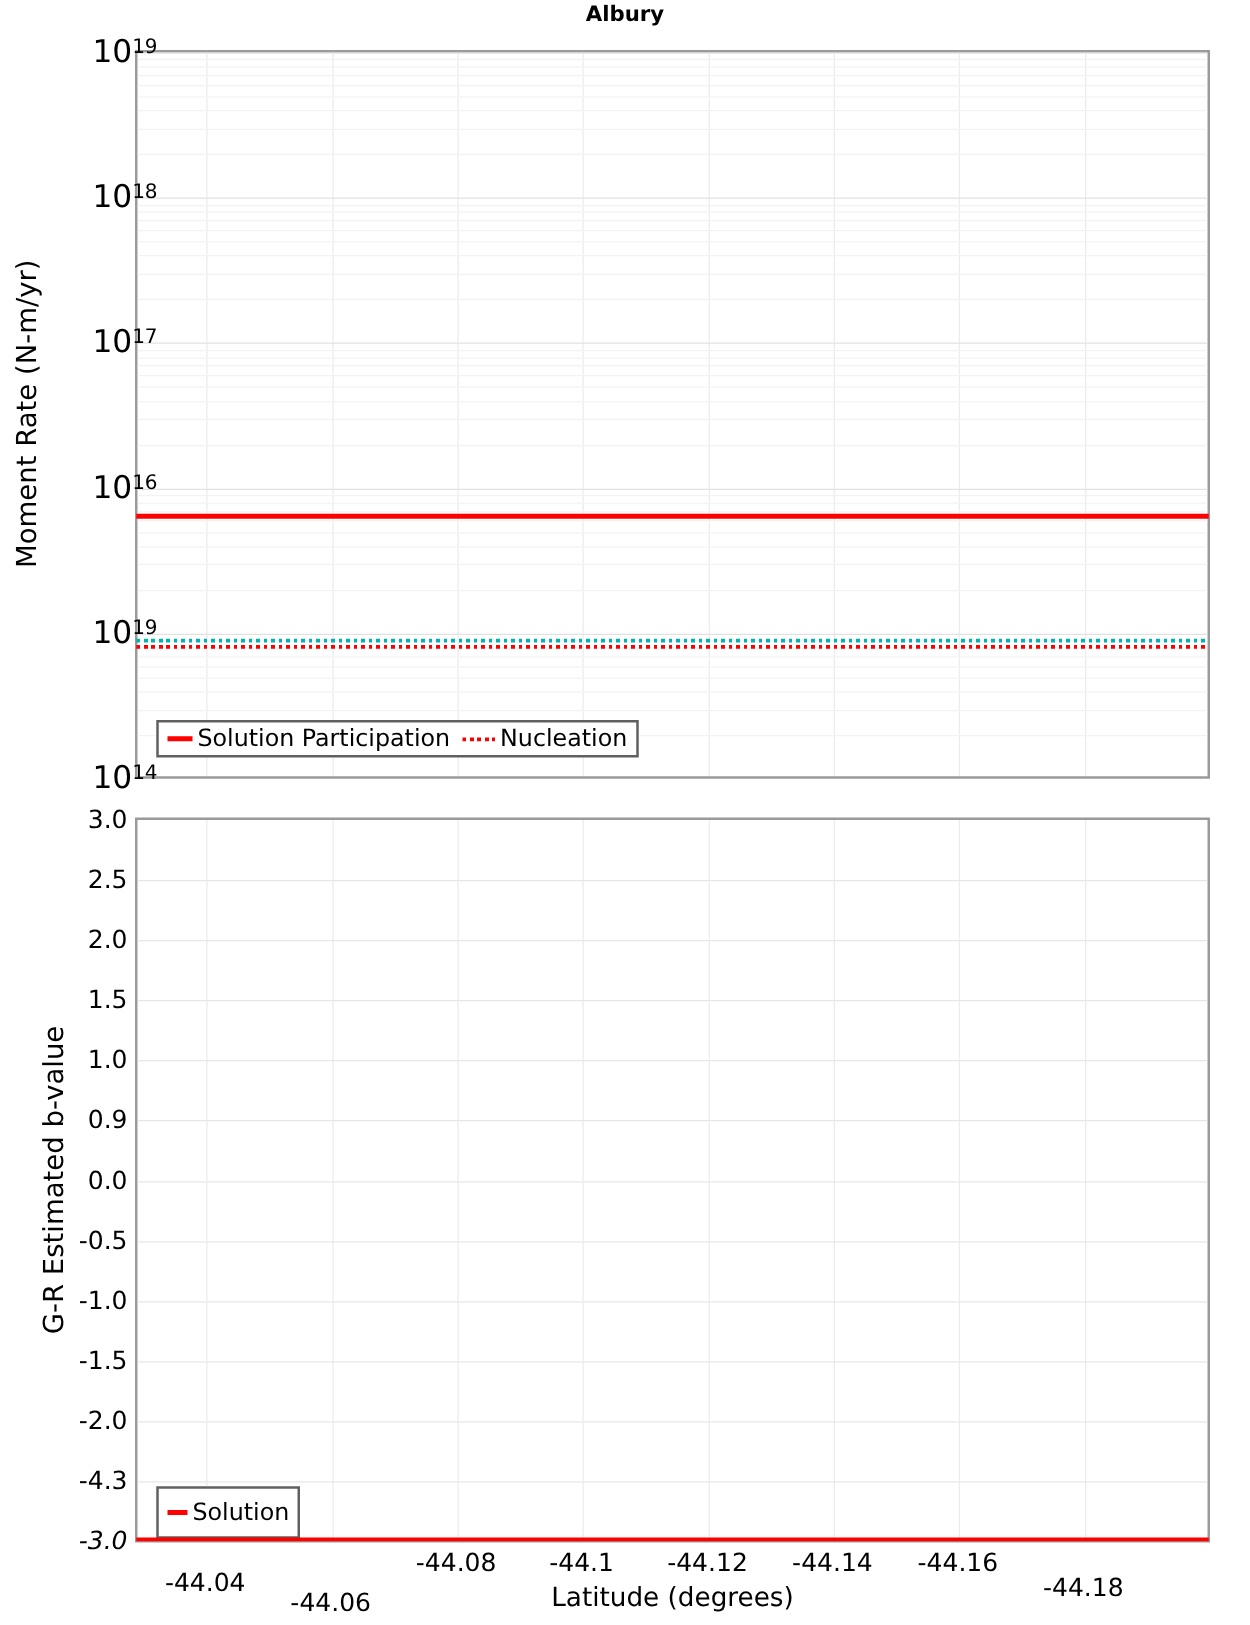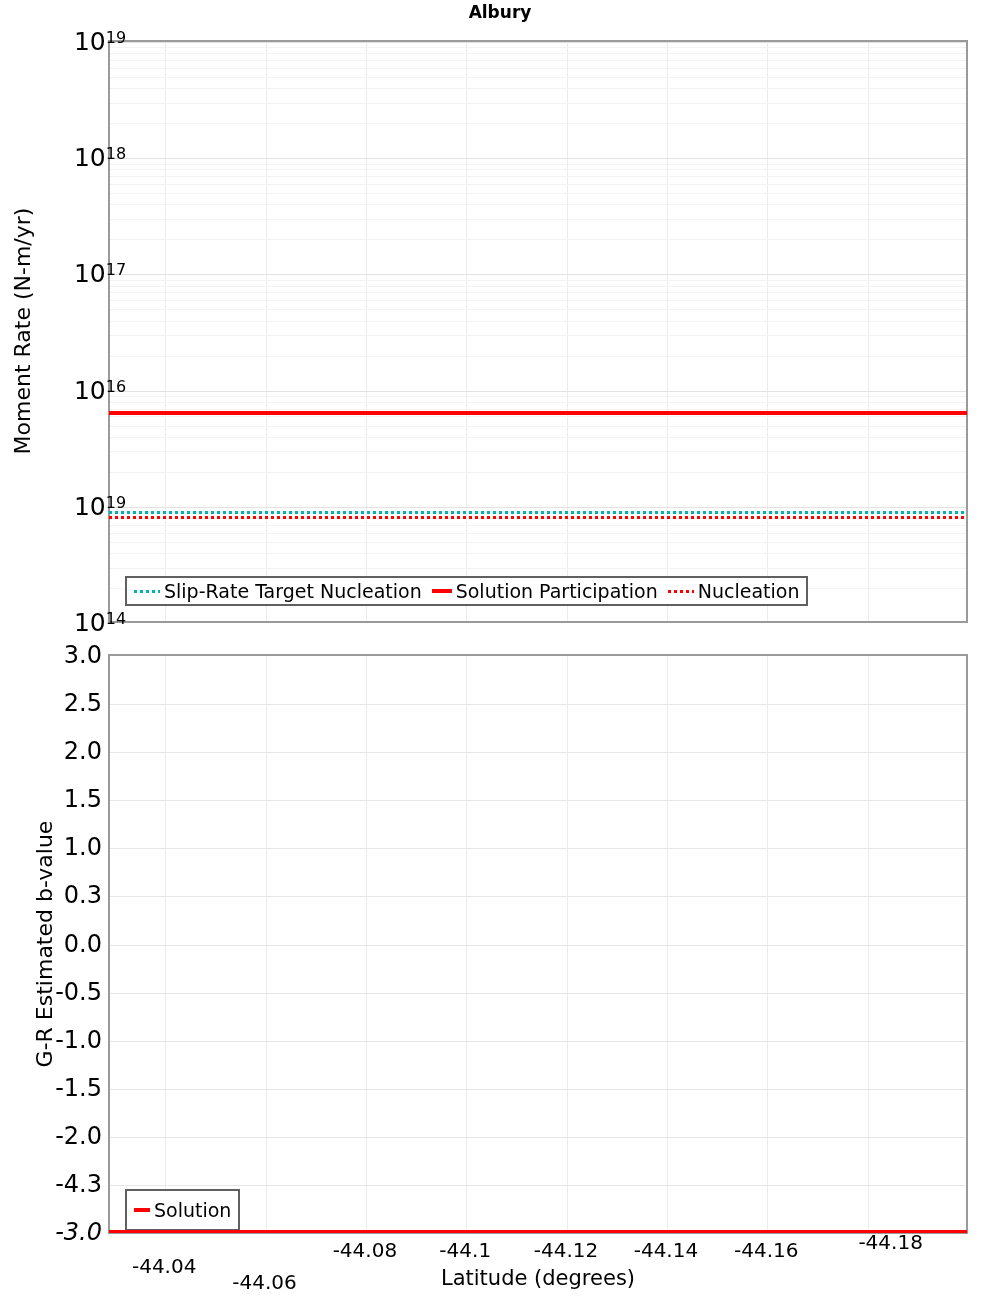--- a/index.html
+++ b/index.html
@@ -15,21 +15,21 @@
 
   .hgrid{position:absolute;left:0;width:100%;height:1px;}
   .vgrid{position:absolute;top:0;width:1px;height:100%;}
 
   .series-line{position:absolute;left:109px;width:858px;z-index:3;}
 
   .ytick-top{position:absolute;left:0;width:104px;text-align:center;transform:translateY(-50%);
     font-size:25px;line-height:1;white-space:nowrap;padding-left:48px;}
   .ytick-top sup{font-size:16px;vertical-align:7px;letter-spacing:0;}
   .ytick-bot{position:absolute;left:0;width:102px;text-align:right;transform:translateY(-50%);
-    font-size:24px;line-height:1;white-space:nowrap;}
+    font-size:20px;line-height:1;white-space:nowrap;}
   .xtick{position:absolute;transform:translateX(-50%);font-size:20px;line-height:1;white-space:nowrap;}
 
   .axis-title{position:absolute;font-size:22px;white-space:nowrap;}
   .axis-title.vert{transform:translate(-50%,-50%) rotate(-90deg);}
   #xaxis-title{left:538px;top:1266px;transform:translateX(-50%);font-size:21px;}
 
   .legend{position:absolute;display:flex;align-items:center;gap:10px;background:#fff;
     border:2px solid #606060;padding:2px 7px;font-size:19px;line-height:1.3;z-index:4;white-space:nowrap;}
   #legend-top{left:125px;top:576px;height:30px;box-sizing:border-box;}
   #legend-bottom{left:125px;top:1189px;height:42px;box-sizing:border-box;}
@@ -129,49 +129,45 @@
       <div class="ytick-top" style="top: 157.2px;"><span>10</span><sup>18</sup></div>
       <div class="ytick-top" style="top: 273.4px;"><span>10</span><sup>17</sup></div>
       <div class="ytick-top" style="top: 389.6px;"><span>10</span><sup>16</sup></div>
       <div class="ytick-top" style="top: 505.8px;"><span>10</span><sup>19</sup></div>
       <div class="ytick-top" style="top: 622px;"><span>10</span><sup>14</sup></div>
       <div class="ytick-bot" style="top: 655px;">3.0</div>
       <div class="ytick-bot" style="top: 703.083px;">2.5</div>
       <div class="ytick-bot" style="top: 751.167px;">2.0</div>
       <div class="ytick-bot" style="top: 799.25px;">1.5</div>
       <div class="ytick-bot" style="top: 847.333px;">1.0</div>
-      <div class="ytick-bot" style="top: 895.417px;">0.3</div>
+      <div class="ytick-bot" style="top: 895.417px;">0.9</div>
       <div class="ytick-bot" style="top: 943.5px;">0.0</div>
       <div class="ytick-bot" style="top: 991.583px;">-0.5</div>
       <div class="ytick-bot" style="top: 1039.67px;">-1.0</div>
       <div class="ytick-bot" style="top: 1087.75px;">-1.5</div>
       <div class="ytick-bot" style="top: 1135.83px;">-2.0</div>
       <div class="ytick-bot" style="top: 1183.92px;">-4.3</div>
       <div class="ytick-bot" style="top: 1232px; font-style: italic;">-3.0</div>
       <div class="xtick" style="left: 164.193px; top: 1240px; margin-top: 16px;">-44.04</div>
       <div class="xtick" style="left: 264.544px; top: 1272px;">-44.06</div>
       <div class="xtick" style="left: 364.895px; top: 1240px;">-44.08</div>
       <div class="xtick" style="left: 465.246px; top: 1240px;">-44.1</div>
       <div class="xtick" style="left: 566px; top: 1240px;">-44.12</div>
       <div class="xtick" style="left: 665.947px; top: 1240px;">-44.14</div>
       <div class="xtick" style="left: 766.298px; top: 1240px;">-44.16</div>
-      <div class="xtick" style="left: 866.649px; top: 1232px; margin-left: 24px;">-44.18</div>
+      <div class="xtick" style="left: 866.649px; top: 1260px;">-44.18</div>
     </div>
   <div id="line-layer">
       <div class="series-line" style="top: 511.328px; height: 3px; background: repeating-linear-gradient(90deg, rgb(0, 178, 178) 0px, rgb(0, 178, 178) 3px, transparent 3px, transparent 6px);"></div>
       <div class="series-line" style="top: 411.417px; height: 3.5px; background: rgb(255, 0, 0);"></div>
       <div class="series-line" style="top: 515.561px; height: 3px; background: repeating-linear-gradient(90deg, rgb(255, 0, 0) 0px, rgb(255, 0, 0) 3px, transparent 3px, transparent 6px);"></div>
       <div class="series-line" style="top: 1229.5px; z-index: 5; height: 3.5px; background: rgb(255, 0, 0);"></div>
     </div>
 
   <div class="legend" id="legend-top">
-    <span class="legend-item">
-      <span class="sample" id="sample-0" style="width: 26px; background: repeating-linear-gradient(90deg, rgb(0, 178, 178) 0px, rgb(0, 178, 178) 3px, transparent 3px, transparent 6px);"></span>
-      <span>Slip-Rate Target Nucleation</span>
-    </span>
     <span class="legend-item">
       <span class="sample" id="sample-1" style="width: 20px; background: rgb(255, 0, 0); height: 4px;"></span>
       <span>Solution Participation</span>
     </span>
     <span class="legend-item">
       <span class="sample" id="sample-2" style="width: 26px; background: repeating-linear-gradient(90deg, rgb(255, 0, 0) 0px, rgb(255, 0, 0) 3px, transparent 3px, transparent 6px);"></span>
       <span>Nucleation</span>
     </span>
   </div>
 

